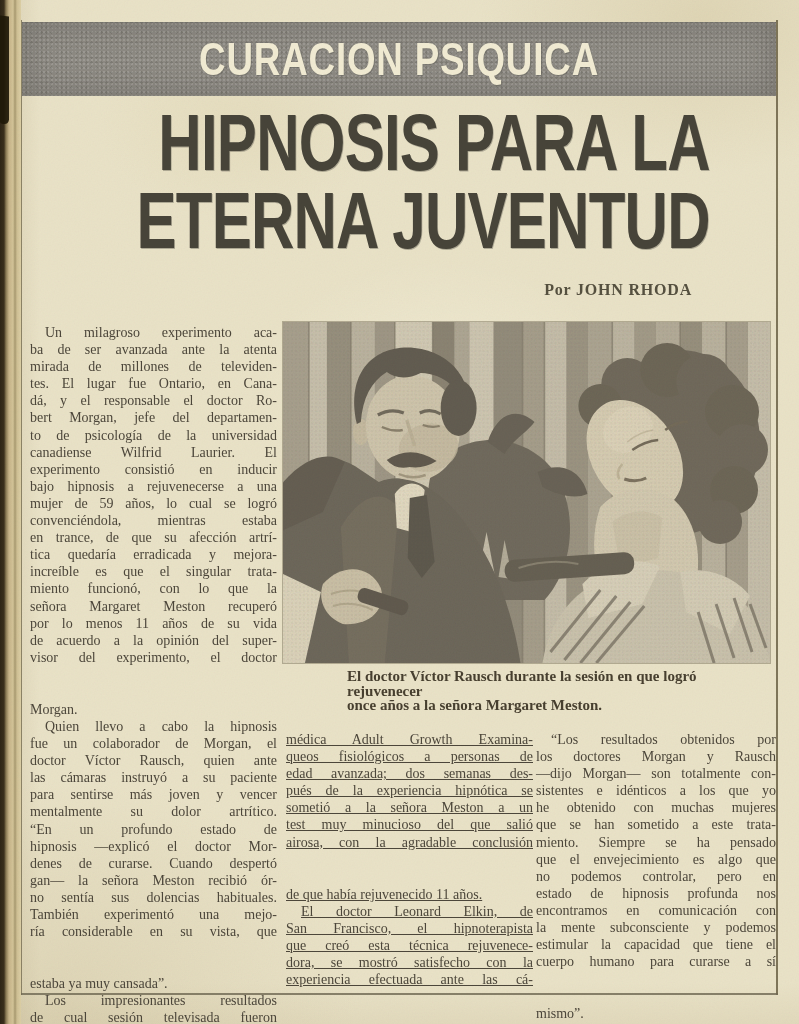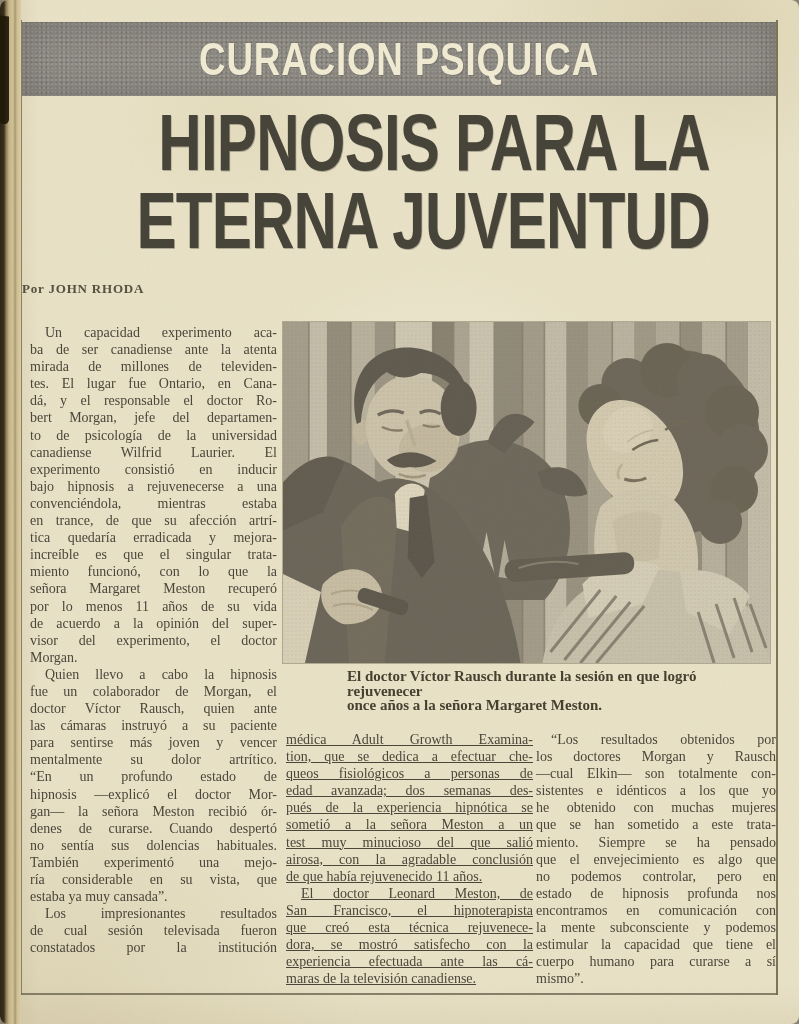--- a/index.html
+++ b/index.html
@@ -8,21 +8,20 @@
     background-color:#e9e2c7;
     background-image:
       radial-gradient(ellipse 320px 220px at 88% 2%, rgba(196,180,134,.28), transparent 70%),
       radial-gradient(ellipse 420px 320px at 8% 98%, rgba(182,166,122,.22), transparent 70%),
       radial-gradient(ellipse 260px 180px at 55% 38%, rgba(255,252,236,.28), transparent 72%),
       radial-gradient(ellipse 200px 140px at 30% 12%, rgba(210,196,150,.18), transparent 70%),
       linear-gradient(90deg, rgba(152,132,92,.20), rgba(152,132,92,0) 5%),
       linear-gradient(0deg, rgba(170,152,108,.12), rgba(170,152,108,0) 4%);
     font-family:"Liberation Serif", serif;
     color:#4b4537;
-    border-radius:8px;
   }
   
   .spine{position:absolute;left:0;top:0;width:21px;height:1024px;
     background:linear-gradient(90deg,#2e2516 0,#3a2f1c 4px,#8a7a54 6px,#c7b489 9px,#d3c498 13px,#a8996f 15px,#cfc094 17px,#dccfa5 21px);}
   .spine-notch{position:absolute;left:0;top:16px;width:9px;height:108px;background:#201909;
     transform:skewY(7deg);border-radius:0 0 5px 2px;opacity:.92;}
   .border-left{position:absolute;left:21px;top:20px;width:1px;height:975px;background:#7d7357;opacity:.85;}
   .border-right{position:absolute;left:776px;top:20px;width:2px;height:975px;background:#6b6245;opacity:.85;}
   .rule-bottom{position:absolute;left:21px;top:993px;width:757px;height:2px;background:#6f6853;opacity:.8;}
 
@@ -37,36 +36,36 @@
   .banner .kicker{font-family:"Liberation Sans",sans-serif;font-weight:bold;font-size:46px;
     color:#f1ebd3;letter-spacing:1px;white-space:nowrap;display:inline-block;
     transform:scaleX(.8);text-shadow:0 0 1px rgba(90,88,80,.6),1px 1px 0 rgba(90,88,80,.35);}
 
   
   .headline{position:absolute;left:22px;top:104px;width:786px;text-align:right;line-height:78px;
     font-family:"Liberation Sans",sans-serif;font-weight:bold;font-size:80px;color:#474439;
     text-shadow:1px 1px 0 rgba(70,67,57,.35), -1px 0 0 rgba(233,226,199,.4);}
   .headline .ln{display:block;transform:scaleX(.75);transform-origin:50% 50%;white-space:nowrap;letter-spacing:-1px;}
 
-  .byline{position:absolute;left:22px;top:281px;width:670px;text-align:left;
-    font-size:13px;letter-spacing:.8px;color:#55503f;font-weight:bold;}
+  .byline{position:absolute;left:22px;top:281px;width:670px;text-align:right;
+    font-size:16px;letter-spacing:.8px;color:#55503f;font-weight:bold;}
 
   
   .photo{position:absolute;left:283px;top:322px;width:487px;height:341px;outline:1px solid rgba(110,102,80,.45);}
   .photo::after{content:"";position:absolute;inset:0;background:rgba(233,226,200,.13);pointer-events:none;}
   .caption{position:absolute;left:347px;top:669px;width:370px;font-size:15px;line-height:14.5px;
     font-weight:bold;color:#473f2f;}
 
   
   .col{position:absolute;font-size:14px;line-height:17.1px;color:#4c463a;}
   .col-left{left:30px;top:324px;width:247px;}
   .col-mid{left:286px;top:731px;width:247px;text-decoration:underline;}
   .col-right{left:536px;top:731px;width:240px;}
   .line{text-align:justify;text-align-last:justify;white-space:nowrap;overflow:visible;}
-  .line.last{text-align-last:left;}
+  .line.last{text-align-last:left;margin-top:35px;}
   .line.indent{text-indent:15px;}
 
   
   .grain{position:absolute;inset:0;pointer-events:none;mix-blend-mode:multiply;opacity:.5;}
 </style>
 </head>
 <body>
 
 <div class="page">
 
@@ -211,79 +210,79 @@
       <rect width="488" height="341" fill="#d8cdae" opacity="0.16"></rect>
     </svg>
   </div>
 
   <div class="caption">
     <div>El doctor Víctor Rausch durante la sesión en que logró rejuvenecer</div>
     <div>once años a la señora Margaret Meston.</div>
   </div>
 
   <div class="col col-left">
-      <div class="line indent">Un capacidad experimento aca-</div>
-      <div class="line">ba de ser canadiense ante la atenta</div>
+      <div class="line indent">Un milagroso experimento aca-</div>
+      <div class="line">ba de ser avanzada ante la atenta</div>
       <div class="line">mirada de millones de televiden-</div>
       <div class="line">tes. El lugar fue Ontario, en Cana-</div>
       <div class="line">dá, y el responsable el doctor Ro-</div>
       <div class="line">bert Morgan, jefe del departamen-</div>
       <div class="line">to de psicología de la universidad</div>
       <div class="line">canadiense Wilfrid Laurier. El</div>
       <div class="line">experimento consistió en inducir</div>
       <div class="line">bajo hipnosis a rejuvenecerse a una</div>
+      <div class="line">mujer de 59 años, lo cual se logró</div>
       <div class="line">convenciéndola, mientras estaba</div>
       <div class="line">en trance, de que su afección artrí-</div>
       <div class="line">tica quedaría erradicada y mejora-</div>
       <div class="line">increíble es que el singular trata-</div>
       <div class="line">miento funcionó, con lo que la</div>
       <div class="line">señora Margaret Meston recuperó</div>
       <div class="line">por lo menos 11 años de su vida</div>
       <div class="line">de acuerdo a la opinión del super-</div>
       <div class="line">visor del experimento, el doctor</div>
       <div class="line last">Morgan.</div>
       <div class="line indent">Quien llevo a cabo la hipnosis</div>
       <div class="line">fue un colaborador de Morgan, el</div>
       <div class="line">doctor Víctor Rausch, quien ante</div>
       <div class="line">las cámaras instruyó a su paciente</div>
       <div class="line">para sentirse más joven y vencer</div>
       <div class="line">mentalmente su dolor artrítico.</div>
       <div class="line">“En un profundo estado de</div>
       <div class="line">hipnosis —explicó el doctor Mor-</div>
+      <div class="line">denes de curarse. Cuando despertó</div>
       <div class="line">gan— la señora Meston recibió ór-</div>
-      <div class="line">denes de curarse. Cuando despertó</div>
       <div class="line">no sentía sus dolencias habituales.</div>
       <div class="line">También experimentó una mejo-</div>
       <div class="line">ría considerable en su vista, que</div>
       <div class="line last">estaba ya muy cansada”.</div>
       <div class="line indent">Los impresionantes resultados</div>
       <div class="line">de cual sesión televisada fueron</div>
       <div class="line">constatados por la institución</div>
     </div>
   <div class="col col-mid">
       <div class="line">médica Adult Growth Examina-</div>
-      <div class="line">tion, que se dedica a efectuar che-</div>
       <div class="line">queos fisiológicos a personas de</div>
       <div class="line">edad avanzada; dos semanas des-</div>
       <div class="line">pués de la experiencia hipnótica se</div>
       <div class="line">sometió a la señora Meston a un</div>
       <div class="line">test muy minucioso del que salió</div>
       <div class="line">airosa, con la agradable conclusión</div>
       <div class="line last">de que había rejuvenecido 11 años.</div>
-      <div class="line indent">El doctor Leonard Meston, de</div>
+      <div class="line indent">El doctor Leonard Elkin, de</div>
       <div class="line">San Francisco, el hipnoterapista</div>
       <div class="line">que creó esta técnica rejuvenece-</div>
       <div class="line">dora, se mostró satisfecho con la</div>
       <div class="line">experiencia efectuada ante las cá-</div>
       <div class="line last">maras de la televisión canadiense.</div>
     </div>
   <div class="col col-right">
       <div class="line indent">“Los resultados obtenidos por</div>
       <div class="line">los doctores Morgan y Rausch</div>
-      <div class="line">—cual Elkin— son totalmente con-</div>
+      <div class="line">—dijo Morgan— son totalmente con-</div>
       <div class="line">sistentes e idénticos a los que yo</div>
       <div class="line">he obtenido con muchas mujeres</div>
       <div class="line">que se han sometido a este trata-</div>
       <div class="line">miento. Siempre se ha pensado</div>
       <div class="line">que el envejecimiento es algo que</div>
       <div class="line">no podemos controlar, pero en</div>
       <div class="line">estado de hipnosis profunda nos</div>
       <div class="line">encontramos en comunicación con</div>
       <div class="line">la mente subconsciente y podemos</div>
       <div class="line">estimular la capacidad que tiene el</div>

